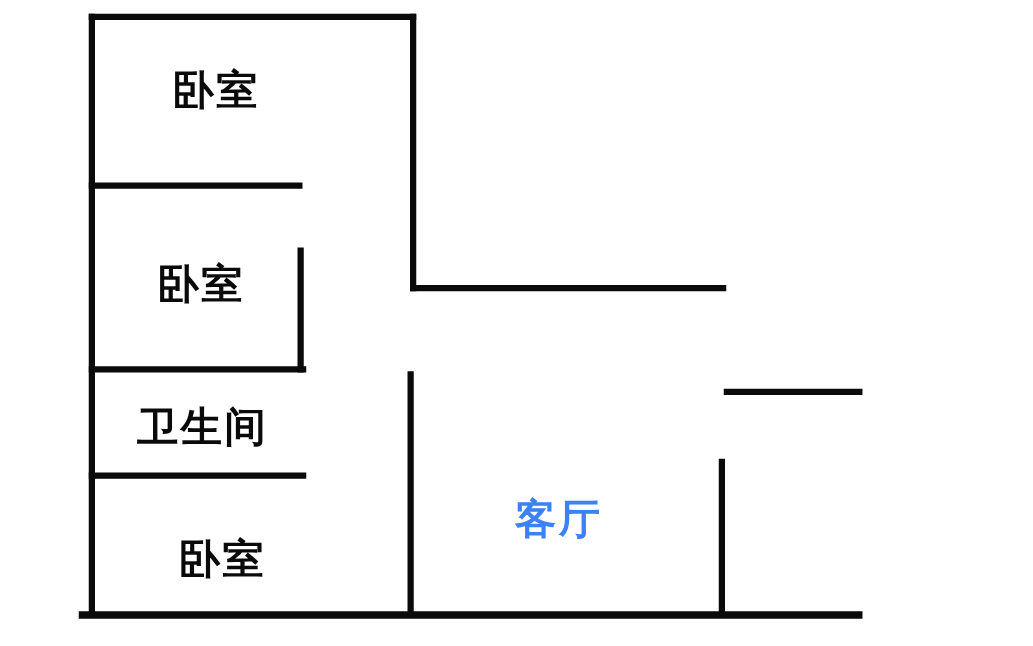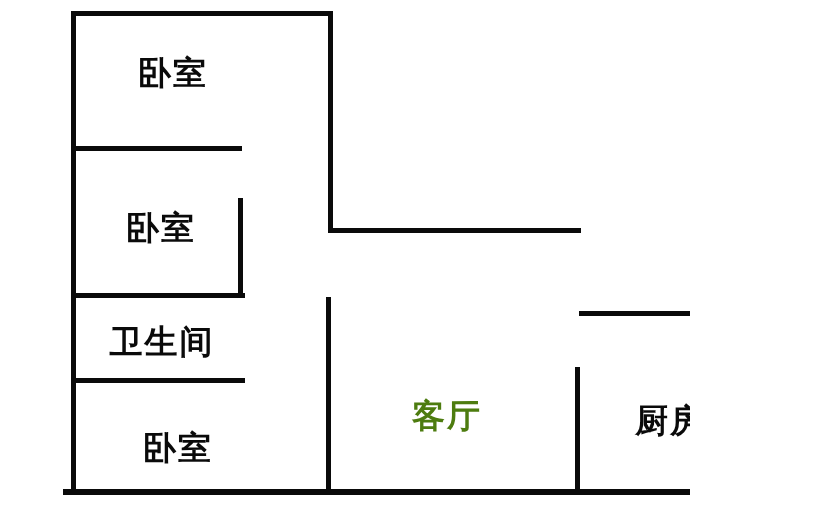--- a/index.html
+++ b/index.html
@@ -57,16 +57,15 @@
     </div>
 
   <div class="room-label label-bedroom-top" style="color: rgb(10, 10, 10);">卧室</div>
 
   <div class="room-label label-bedroom-middle" style="color: rgb(10, 10, 10);">卧室</div>
 
   <div class="room-label label-bathroom" style="color: rgb(10, 10, 10);">卫生间</div>
 
   <div class="room-label label-bedroom-bottom" style="color: rgb(10, 10, 10);">卧室</div>
 
-  <div class="room-label label-living-room" style="color: #4d7c0f;">客厅</div>
+  <div class="room-label label-living-room" style="color: #3b82f6;">客厅</div>
 
-  <div class="room-label label-kitchen" style="color: rgb(10, 10, 10);">厨房</div>
 </div>
 
 </body></html>

